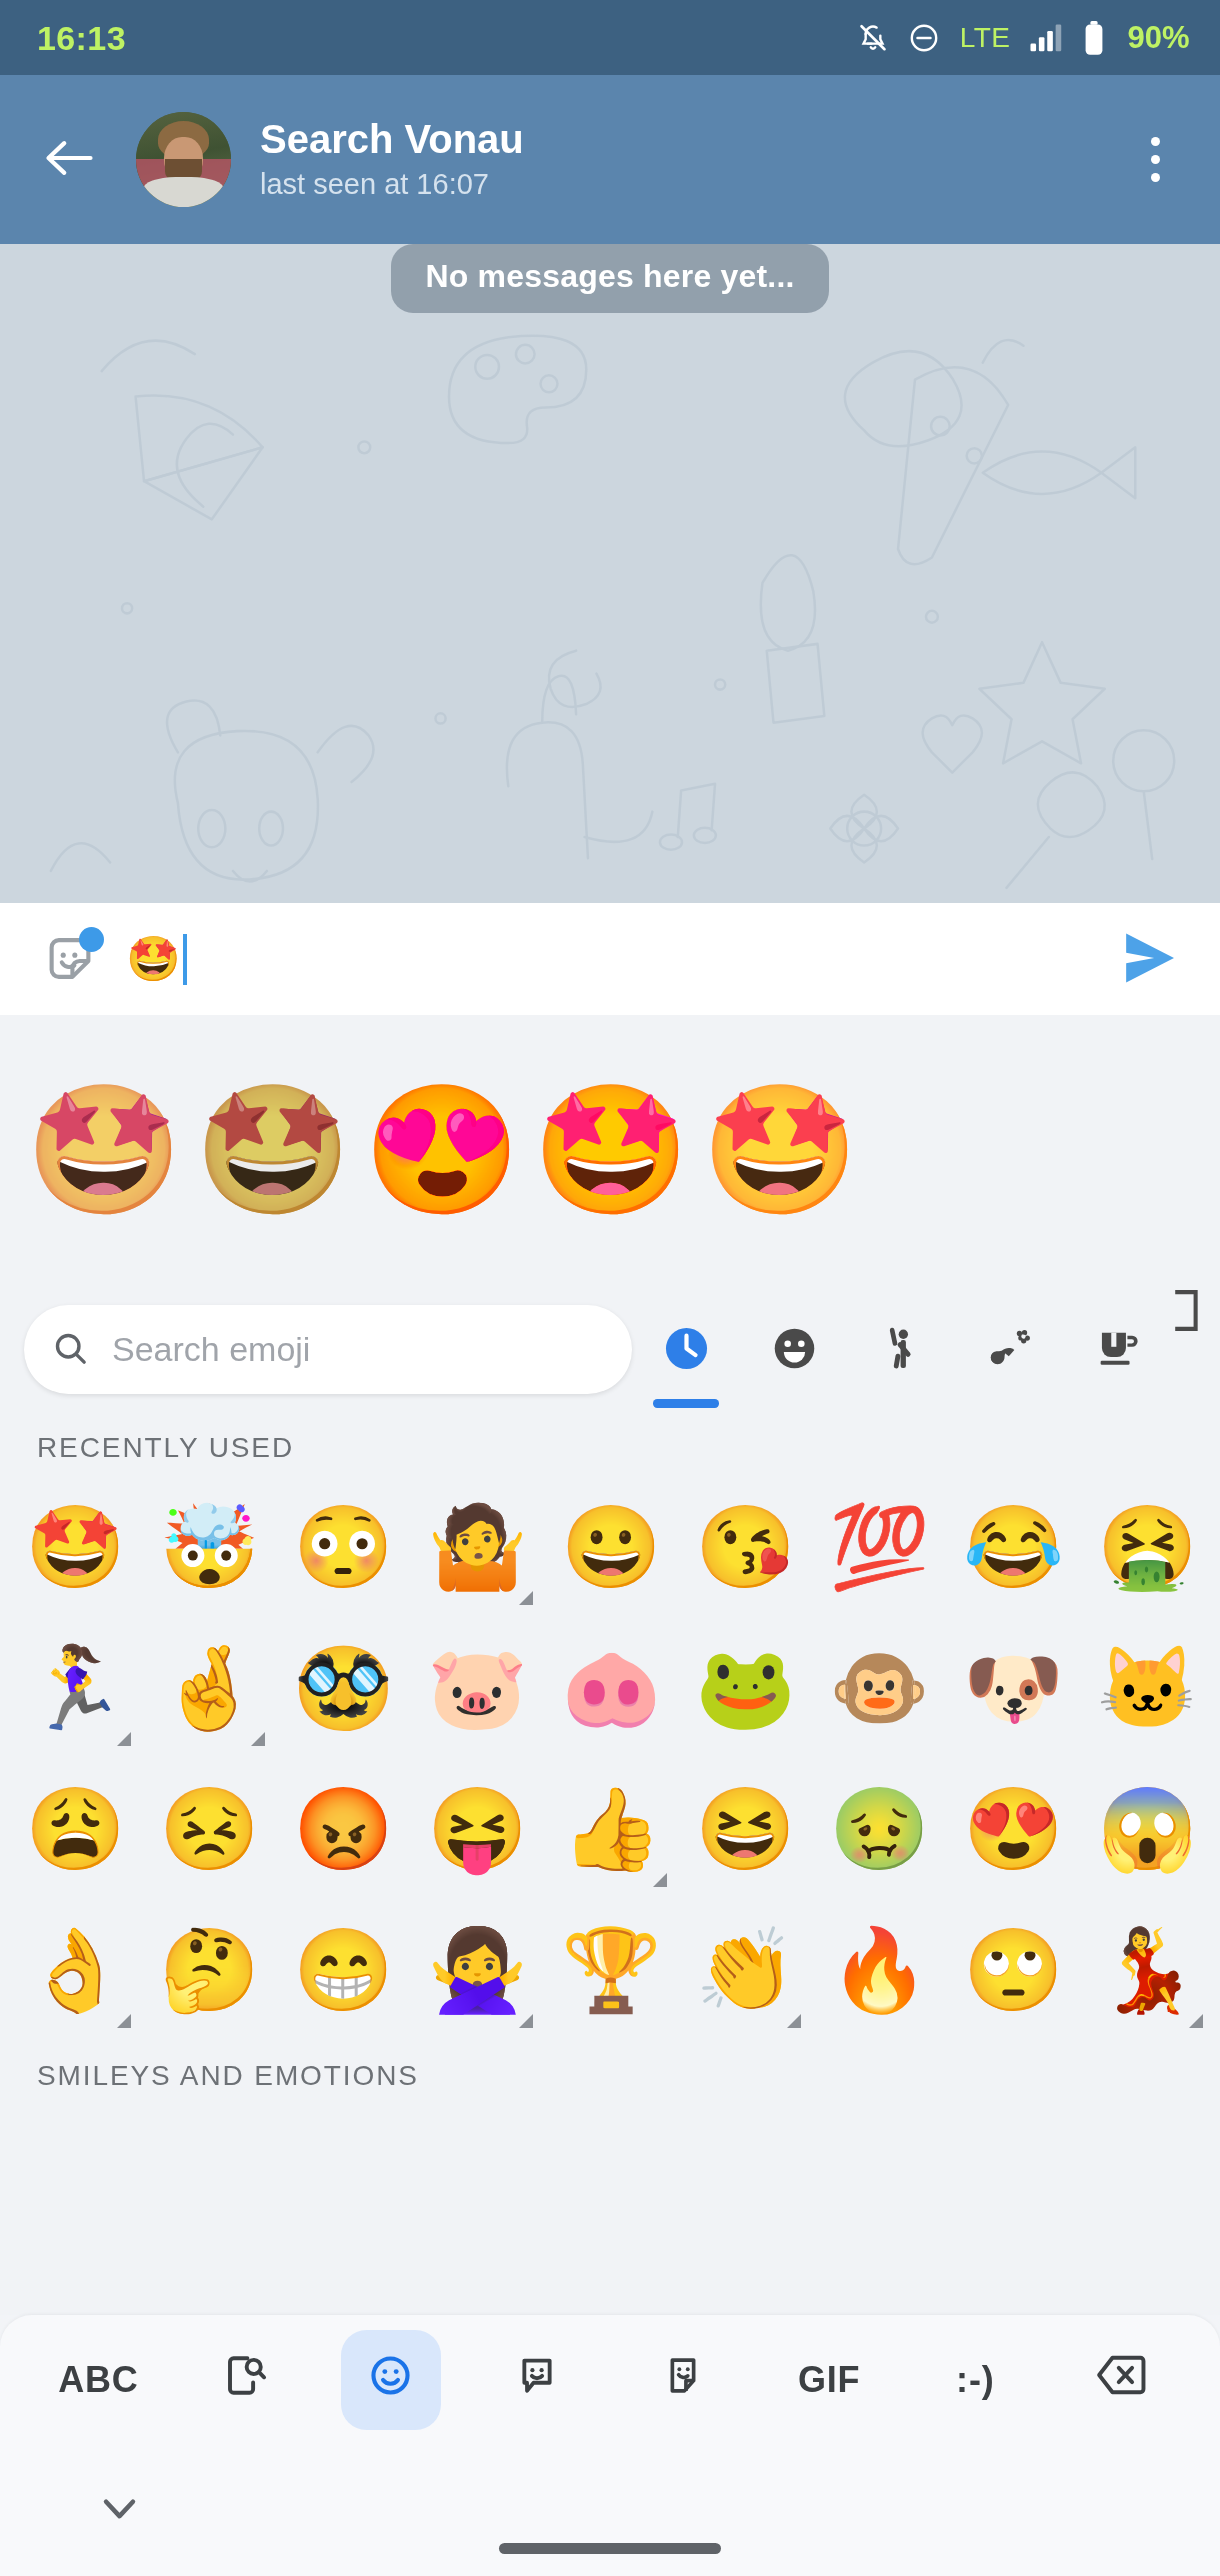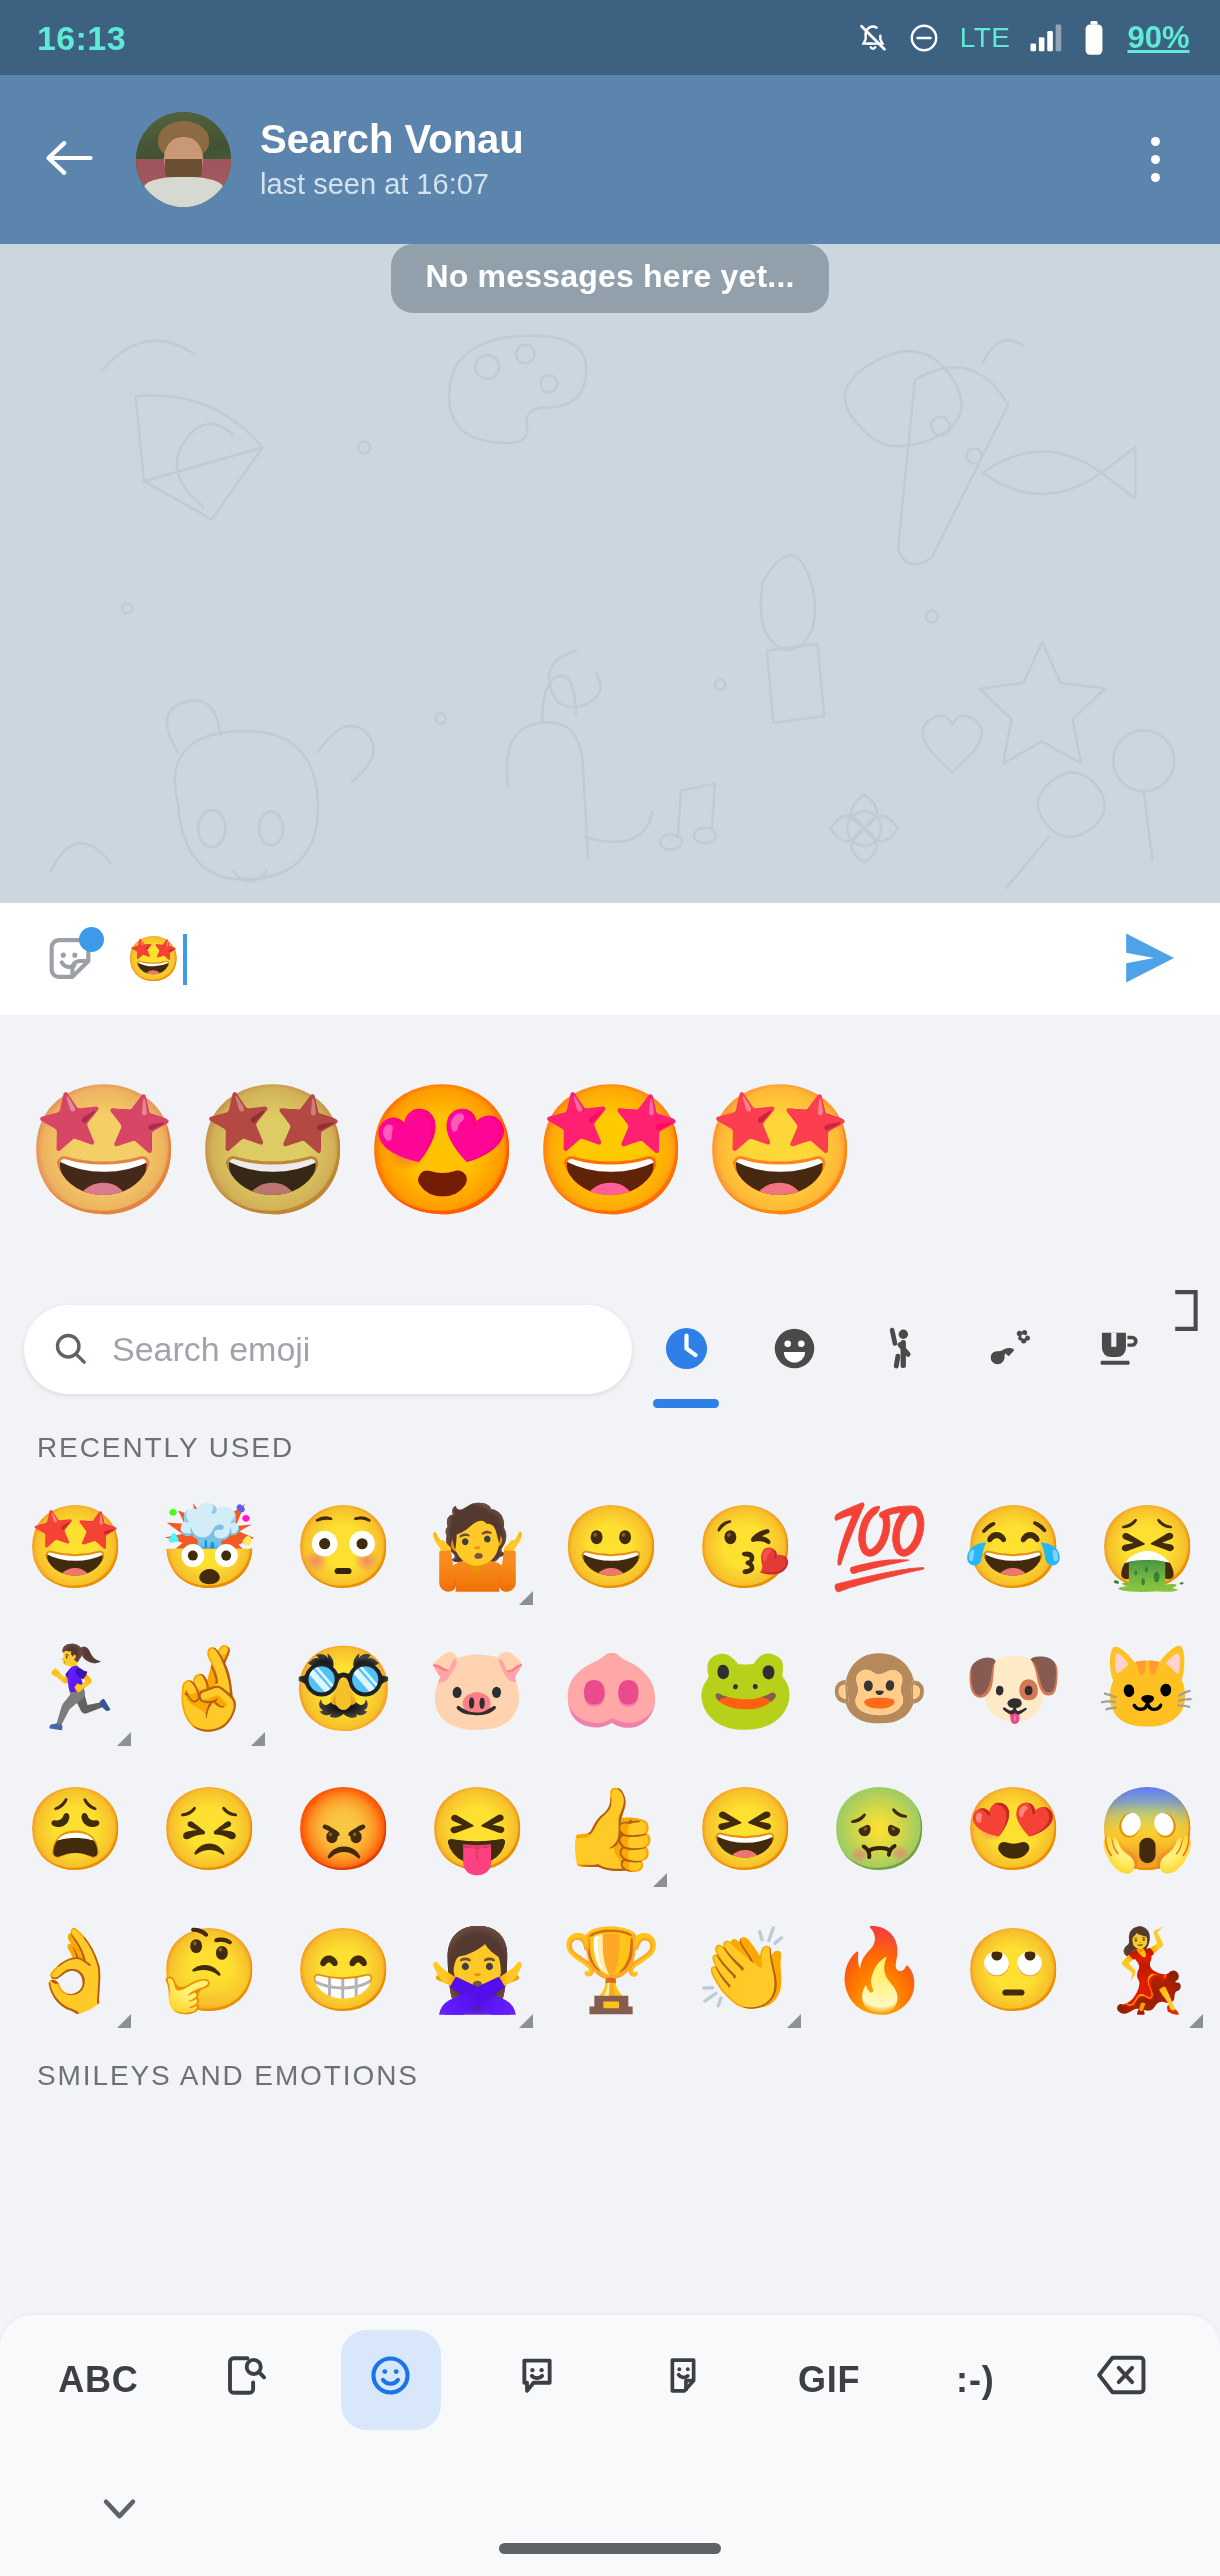--- a/index.html
+++ b/index.html
@@ -8,27 +8,27 @@
     font-family: "Liberation Sans", sans-serif;
     background: #f2f4f7;
     overflow: hidden;
   }
   .screen { position: relative; width: 1220px; height: 2576px; display: flex; flex-direction: column; }
 
   
   .status-bar {
     height: 75px; background: #3d6181; flex: 0 0 75px;
     display: flex; align-items: center; justify-content: space-between;
-    padding: 0 30.5px 0 37px; color: #5eead4;
+    padding: 0 30.5px 0 37px; color: #bef264;
   }
   .status-time { font-size: 34px; font-weight: 700; letter-spacing: 0.4px; line-height: 1; }
   .status-right { display: flex; align-items: center; gap: 18.6px; }
   .status-right svg { display: block; }
   .lte-label { font-size: 28px; font-weight: 400; letter-spacing: 0.4px; }
-  .battery-pct { font-size: 31px; font-weight: 700; margin-left: 3.4px; text-decoration: underline; }
+  .battery-pct { font-size: 31px; font-weight: 700; margin-left: 3.4px; }
 
   
   .chat-header {
     height: 169px; flex: 0 0 169px; background: #5b85ad;
     display: flex; align-items: center; padding: 0 34px 0 39px; gap: 0;
   }
   .back-btn { width: 61px; height: 61px; display: flex; align-items: center; justify-content: center; flex: 0 0 auto; }
   .avatar {
     width: 95px; height: 95px; border-radius: 50%; margin-left: 36px; flex: 0 0 auto;
     overflow: hidden; position: relative; background: #4a5f3e;

